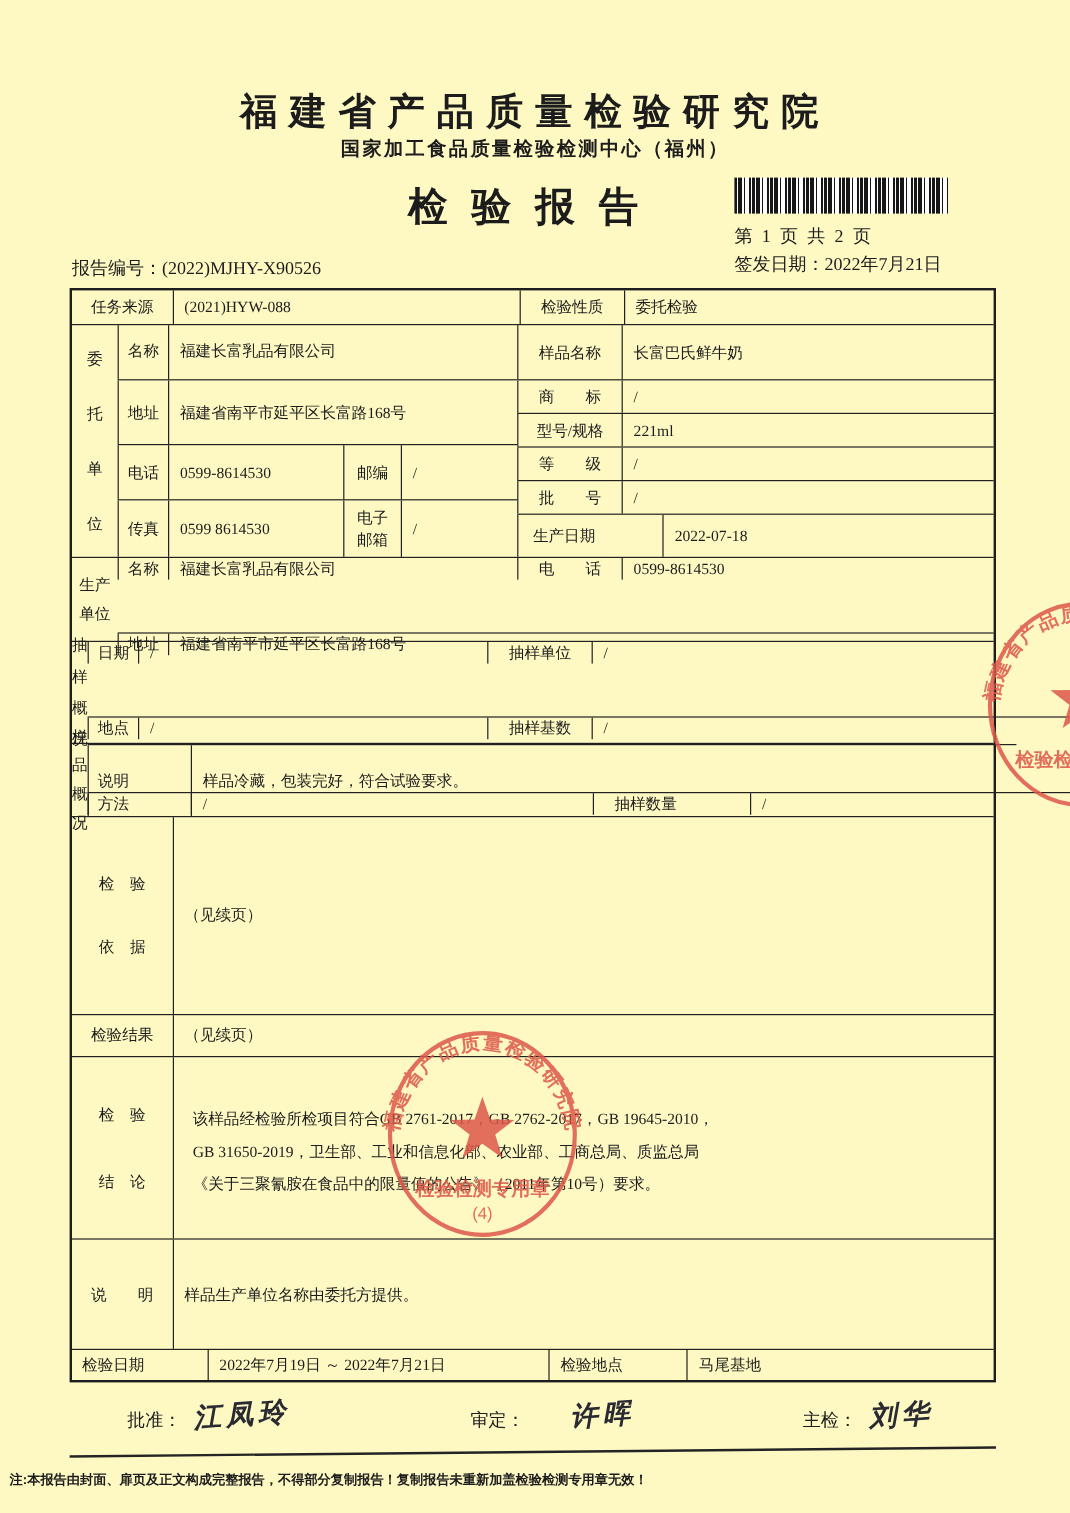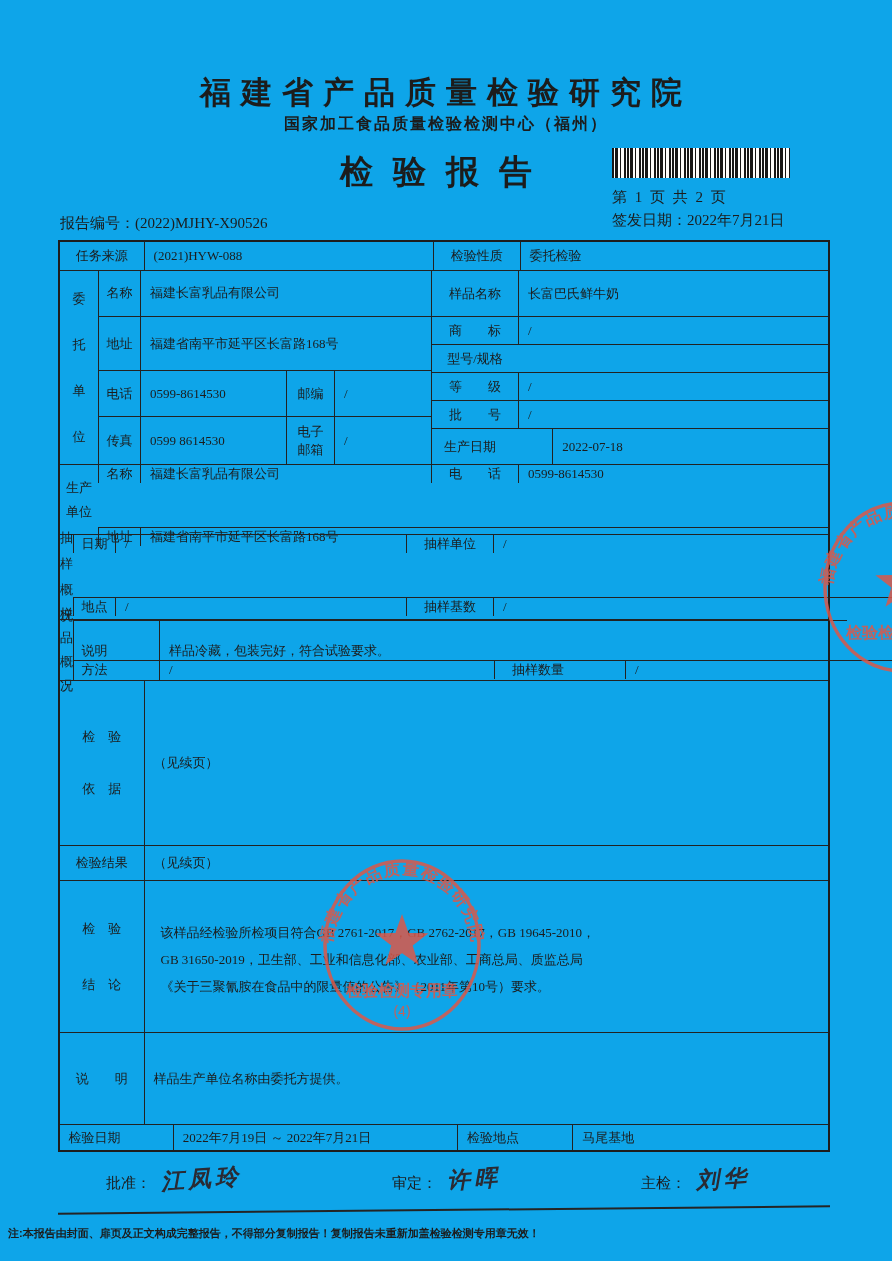--- a/index.html
+++ b/index.html
@@ -1,19 +1,19 @@
 <!DOCTYPE html>
 <html><head>
 <meta charset="utf-8">
 <style>
   * { margin:0; padding:0; box-sizing:border-box; }
   html,body { background:#e8e8e8; }
   .page {
     position:relative; width:892px; height:1261px; margin:0 auto;
-    background:#0ea5e9; overflow:hidden;
+    background:#fef9c3; overflow:hidden;
     font-family:"Liberation Serif","DejaVu Serif",serif;
     color:#1c1c1c;
   }
   
   .hdr { position:absolute; left:0; width:100%; text-align:center; font-family:"Liberation Sans","DejaVu Sans",sans-serif; }
   .org-title   { top:72px;  font-size:31px; font-weight:bold; letter-spacing:10px; }
   .center-title{ top:114px; font-size:16px; font-weight:bold; letter-spacing:2px; }
   .report-title{ top:150px; font-size:33px; font-weight:bold; letter-spacing:20px; }
   .barcode { position:absolute; left:612px; top:148px; width:178px; height:30px;
     background:repeating-linear-gradient(90deg,
@@ -47,21 +47,21 @@
   .stamp { position:absolute; opacity:.85; }
   .stamp-center { left:318px; top:856px; }
   .stamp-right  { left:818px; top:498px; }
   
   .sig-row { position:absolute; left:58px; top:1164px; width:772px; display:flex; font-size:15px; }
   .sig-block { display:flex; align-items:flex-start; }
   .sig-label { padding-top:10px; }
   .sig-name { font-style:italic; font-weight:600; font-size:23px; color:#2a2a33;
               transform:rotate(-4deg); letter-spacing:4px; padding-left:10px;
               font-family:"DejaVu Sans","Liberation Sans",sans-serif; }
-  .sig-b1{margin-left:48px;} .sig-b2{margin-left:150px;} .sig-b3{margin-left:140px;}
+  .sig-b1{margin-left:48px;} .sig-b2{margin-left:150px;gap:28px;} .sig-b3{margin-left:140px;}
   .bottom-line { position:absolute; left:58px; top:1209px; width:772px; height:2px;
                  background:#242424; transform:rotate(-0.55deg); }
   .footer-note { position:absolute; left:8px; top:1226px; width:860px;
                  font-size:11px; font-weight:bold; font-family:"Liberation Sans","DejaVu Sans",sans-serif; }
 </style>
 </head>
 <body>
 
 <div class="page">
 
@@ -114,20 +114,21 @@
         <div class="band" style="height:45px">
           <div class="cell lab w-rlab bl">样品名称</div>
           <div class="cell val w-rval bl">长富巴氏鲜牛奶</div>
         </div>
         <div class="band bt" style="height:28px">
           <div class="cell lab w-rlab bl">商　　标</div>
           <div class="cell val w-rval bl">/</div>
         </div>
         <div class="band bt" style="height:28px">
           <div class="cell lab w-rlab bl">型号/规格</div>
+          <div class="cell val w-rval bl">221ml</div>
         </div>
         <div class="band bt" style="height:28px">
           <div class="cell lab w-rlab bl">等　　级</div>
           <div class="cell val w-rval bl">/</div>
         </div>
         <div class="band bt" style="height:28px">
           <div class="cell lab w-rlab bl">批　　号</div>
           <div class="cell val w-rval bl">/</div>
         </div>
         <div class="band bt grow">

